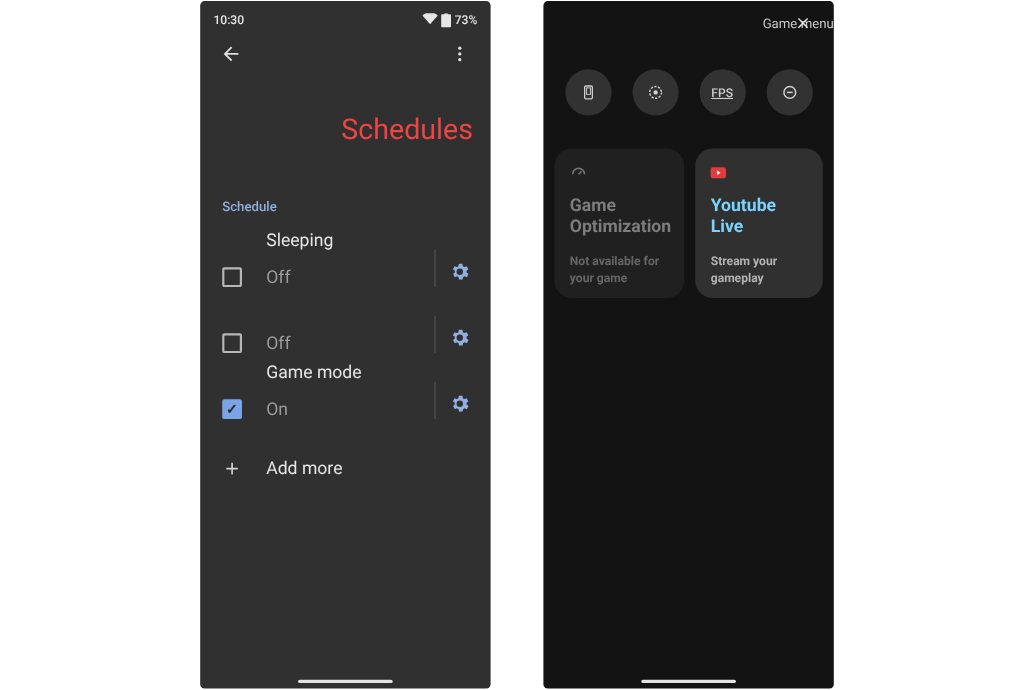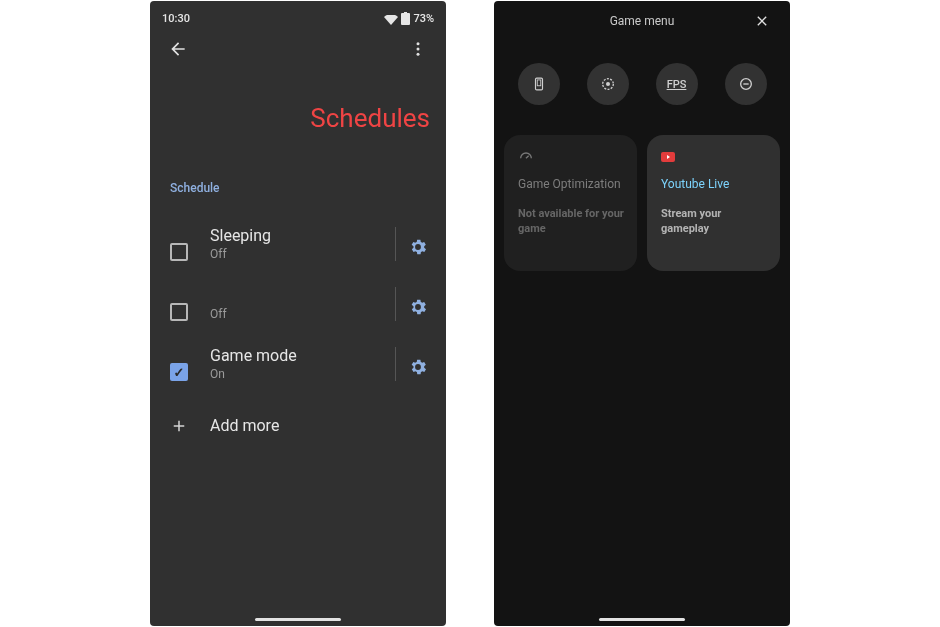--- a/index.html
+++ b/index.html
@@ -8,42 +8,42 @@
       font-family: -apple-system, BlinkMacSystemFont, 'Segoe UI', Roboto, sans-serif;
       width: 940px;
       height: 627px;
       display: flex;
       justify-content: center;
       align-items: flex-start;
       gap: 48px;
       padding-top: 1px;
     }
     .phone {
-      width: 296px;
+      width: 264px;
       height: 625px;
       border-radius: 4px;
       overflow: hidden;
       position: relative;
     }
     .phone-left { background: #303030; }
     .phone-right { background: #131313; }
 
     
     .statusbar {
       height: 18px;
       display: flex;
       justify-content: space-between;
       align-items: center;
       padding: 0 12px;
       margin-top: 8px;
       color: #e6e6e6;
       font-size: 11px;
       font-weight: 500;
     }
-    .statusbar-right { display: flex; align-items: flex-end; gap: 3px; }
+    .statusbar-right { display: flex; align-items: flex-start; gap: 3px; }
 
     
     .header-row {
       display: flex;
       justify-content: space-between;
       align-items: center;
       padding: 10px 16px 0 16px;
     }
     .icon-btn { width: 24px; height: 24px; display: flex; align-items: center; justify-content: center; color: #e0e0e0; cursor: pointer; }
 
@@ -71,33 +71,33 @@
       width: 18px; height: 18px;
       border: 2px solid #b7b7b7;
       border-radius: 2px;
       display: flex; align-items: center; justify-content: center;
       flex-shrink: 0;
     }
     .checkbox.checked { background: #7aa3e8; border-color: #7aa3e8; }
     .check-mark { color: #2a2a2a; font-size: 13px; font-weight: bold; }
     .item-text { flex: 1; padding-left: 22px; }
     .item-title { color: #e6e6e6; font-size: 16px; font-weight: 400; }
-    .item-sub { color: #9b9b9b; font-size: 12px; margin-top: 2px; }
+    .item-sub { color: #9b9b9b; font-size: 16px; margin-top: 14px; }
     .divider { width: 1px; height: 34px; background: #555; margin: 0 8px; }
     .gear-btn { width: 28px; height: 28px; display: flex; align-items: center; justify-content: center; color: #8fb0e0; cursor: pointer; }
     .plus-btn { width: 18px; height: 18px; display: flex; align-items: center; justify-content: center; color: #d4d4d4; font-size: 22px; }
 
     .nav-bar {
       position: absolute; bottom: 5px; left: 50%; transform: translateX(-50%);
       width: 86px; height: 3px; background: #e3e3e3; border-radius: 2px;
     }
 
     
     .gm-header {
-      display: flex; align-items: center; justify-content: center;
+      display: flex; align-items: center; justify-content: flex-end;
       position: relative;
       height: 40px; margin-top: 0px;
     }
     .gm-title { color: #cacaca; font-size: 12px; }
     .gm-close { position: absolute; right: 16px; color: #e0e0e0; cursor: pointer; }
     .gm-pills {
       display: flex; justify-content: space-around;
       padding: 22px 10px 0 10px;
     }
     .pill {
@@ -108,21 +108,21 @@
     }
     .cards {
       display: flex; gap: 10px; padding: 30px 10px 0 10px;
     }
     .card {
       flex: 1; border-radius: 16px; padding: 14px 12px 18px 14px; height: 136px;
     }
     .card-dim { background: #202020; }
     .card-bright { background: #303030; }
     .card-icon { height: 16px; display: flex; align-items: center; }
-    .card-title { font-size: 12px; margin-top: 12px; line-height: 1.2; }
+    .card-title { font-size: 16px; margin-top: 12px; line-height: 1.2; font-weight: bold; }
     .card-dim .card-title { color: #7d7d7d; }
     .card-bright .card-title { color: #7dd3fc; }
     .card-sub { font-size: 11px; margin-top: 16px; line-height: 1.35; font-weight: bold; }
     .card-dim .card-sub { color: #666; }
     .card-bright .card-sub { color: #b4b4b4; }
     .yt-dot {
       width: 14px; height: 10px; background: #e23c3c; border-radius: 2px;
       display: flex; align-items: center; justify-content: center;
     }
     .yt-dot::after { content: ""; width: 0; height: 0; border-left: 3px solid #fff; border-top: 2px solid transparent; border-bottom: 2px solid transparent; }

